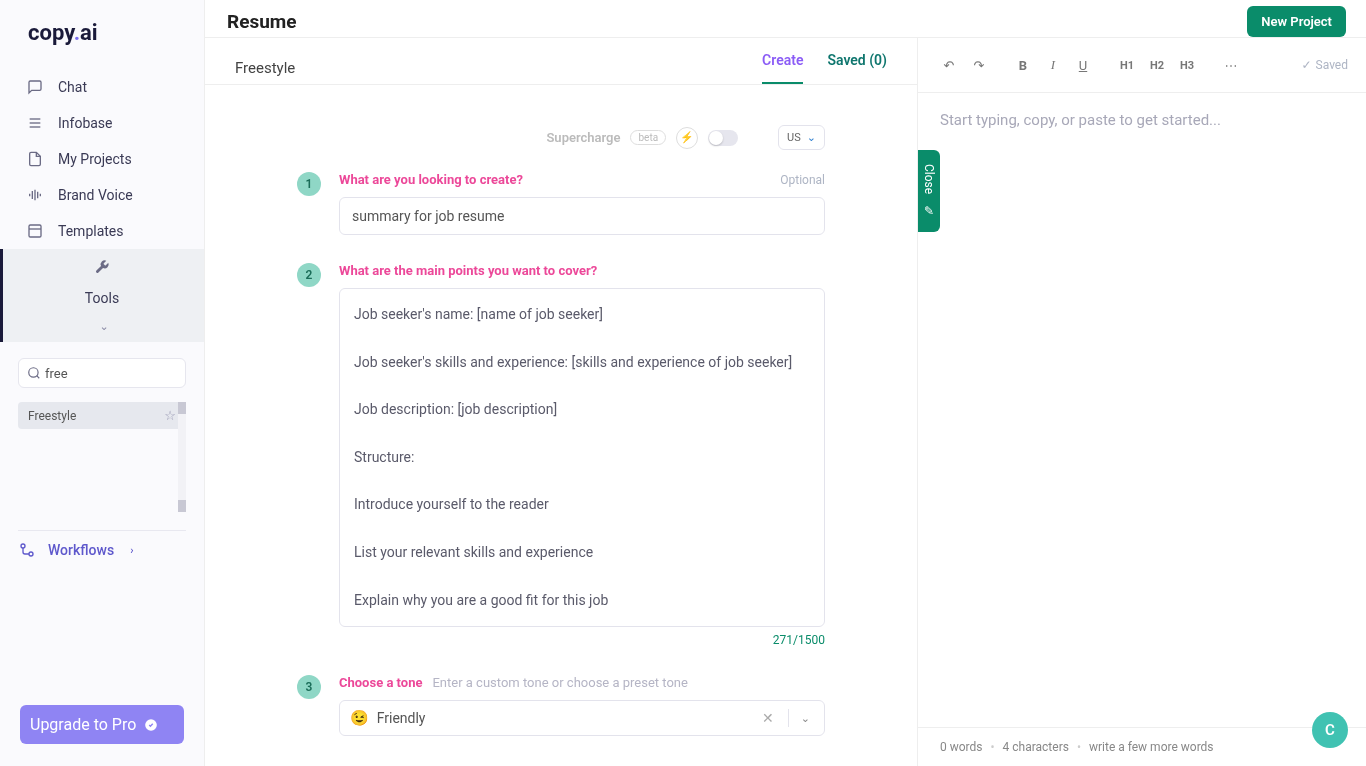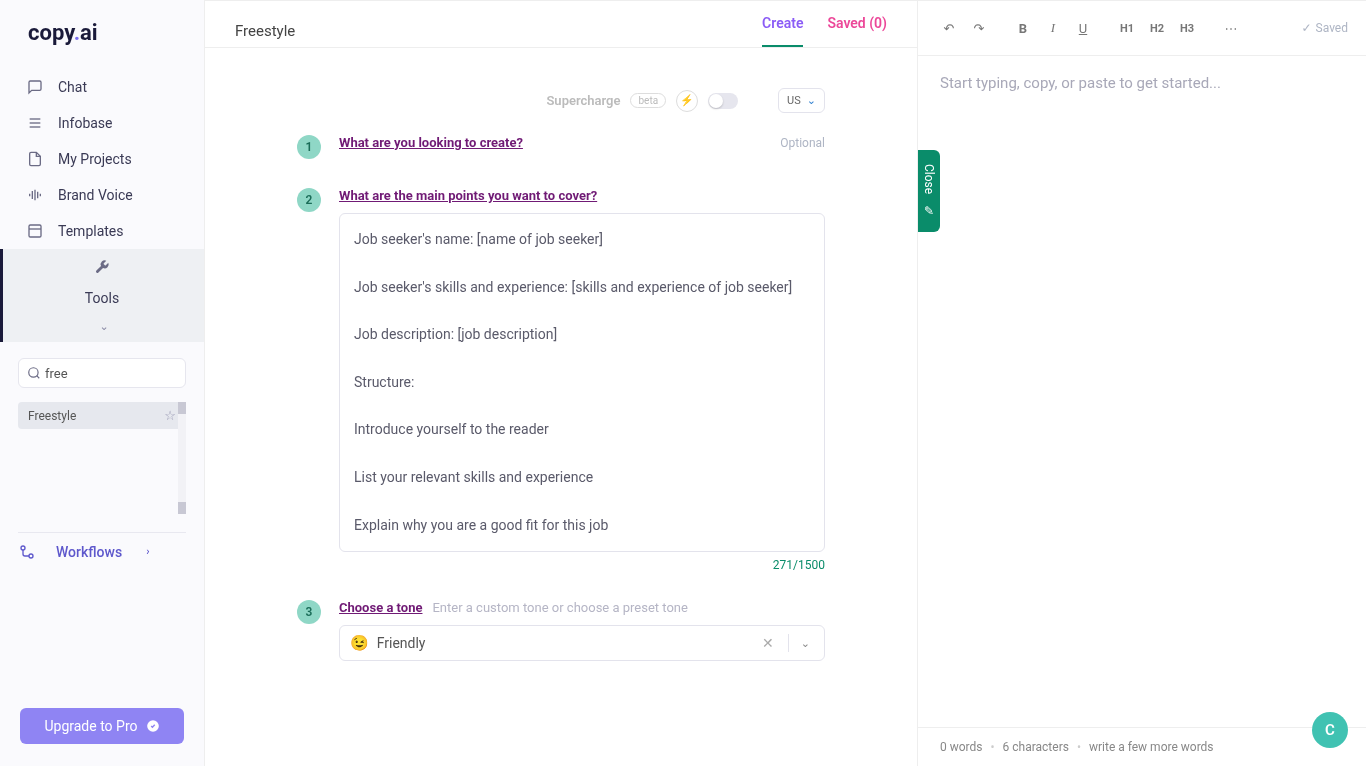--- a/index.html
+++ b/index.html
@@ -13,52 +13,52 @@
 .nav-item { display: flex; align-items: center; gap: 14px; padding: 9px 26px; font-size: 14px; color: #3a3a55; cursor: pointer; }
 .nav-item.active { background: #eef0f3; position: relative; flex-direction: column; }
 .nav-item.active::before { content: ''; position: absolute; left: 0; top: 0; bottom: 0; width: 3px; background: #1a1a3a; }
 .nav-icon { width: 18px; height: 18px; display: inline-flex; align-items: center; justify-content: center; color: #6b6b85; }
 .chev { color: #8a8aa5; font-size: 11px; margin-left: 4px; }
 .search-wrap { margin: 8px 18px; background: #fff; border: 1px solid #e6e6ee; border-radius: 6px; display: flex; align-items: center; padding: 5px 8px; gap: 4px; }
 .search-wrap input { border: none; outline: none; flex: 1; font-size: 13px; color: #555; background: transparent; }
 .results { margin: 6px 18px; flex: 1; overflow-y: auto; }
 .result-item { background: #e6e8ee; border-radius: 4px; padding: 6px 10px; font-size: 12px; display: flex; justify-content: space-between; align-items: center; color: #555; }
 .result-item .star { color: #9a9ab5; font-size: 13px; }
-.workflows-link { margin: 12px 18px; padding: 10px 0; border-top: 1px solid #e8e8f0; display: flex; align-items: center; gap: 20px; font-size: 14px; color: #5e58cc; cursor: pointer; font-weight: 500; }
+.workflows-link { margin: 12px 18px; padding: 10px 0; border-top: 1px solid #e8e8f0; display: flex; align-items: center; gap: 12px; font-size: 14px; color: #5e58cc; cursor: pointer; font-weight: 500; }
 .spacer { flex: 1; }
-.upgrade { margin: 14px 20px 22px; background: #8f84f3; color: #fff; border: none; border-radius: 6px; padding: 10px; font-size: 14px; cursor: pointer; display: flex; align-items: center; justify-content: center; gap: 8px; }
+.upgrade { margin: 14px 20px 22px; background: #8f84f3; color: #fff; border: none; border-radius: 6px; padding: 10px; font-size: 16px; cursor: pointer; display: flex; align-items: center; gap: 8px; }
 
 
 .main { flex: 1; display: flex; flex-direction: column; }
 .topbar { display: flex; align-items: center; justify-content: space-between; padding: 6px 20px 0 22px; }
 .page-title { font-size: 19px; font-weight: 700; color: #222; }
 .new-project { background: #0a8c6a; color: #fff; border: none; border-radius: 6px; padding: 8px 14px; font-size: 13px; font-weight: 600; cursor: pointer; }
 .body-row { flex: 1; display: flex; min-height: 0; }
 
 
 .form-panel { flex: 1; display: flex; flex-direction: column; border-right: 1px solid #eee; min-width: 0; }
 .tab-header { display: flex; align-items: center; justify-content: space-between; padding: 14px 30px 0 30px; border-bottom: 1px solid #eee; border-top: 1px solid #eee; }
 .template-name { font-size: 15px; color: #444; }
 .tabs { display: flex; gap: 24px; }
-.tab { font-size: 14px; font-weight: 600; padding-bottom: 14px; cursor: pointer; color: #ec4899; }
+.tab { font-size: 14px; font-weight: 600; padding-bottom: 14px; cursor: pointer; color: #0f766e; }
 .tab.active { color: #8b5cf6; border-bottom: 2px solid #0a8c6a; }
 .form-scroll { flex: 1; overflow-y: auto; padding: 40px 0 30px 0; }
 .form-inner { width: 560px; margin: 0 auto; position: relative; }
 .top-controls { display: flex; justify-content: flex-end; align-items: center; gap: 10px; margin-bottom: 22px; padding-right: 16px; }
 .supercharge { color: #bbb; font-size: 13px; font-weight: 600; }
 .beta-pill { border: 1px solid #ddd; border-radius: 10px; padding: 1px 7px; font-size: 10px; color: #bbb; }
 .bolt-icon { width: 22px; height: 22px; border: 1px solid #ddd; border-radius: 50%; display: inline-flex; align-items: center; justify-content: center; color: #ccc; font-size: 11px; }
 .toggle-sw { width: 30px; height: 16px; background: #e6e6ee; border-radius: 10px; position: relative; }
 .toggle-sw::after { content: ''; position: absolute; width: 14px; height: 14px; background: #fff; border-radius: 50%; top: 1px; left: 1px; box-shadow: 0 1px 2px rgba(0,0,0,.2); }
 .lang-sel { border: 1px solid #e3e3ec; border-radius: 6px; padding: 5px 8px; display: flex; align-items: center; gap: 6px; font-size: 11px; text-transform: uppercase; color: #666; cursor: pointer; margin-left: 30px; }
 .step { display: flex; gap: 18px; margin-bottom: 28px; padding: 0 16px; }
 .step-num { width: 24px; height: 24px; border-radius: 50%; background: #8fd7c6; color: #1a6c58; font-size: 12px; font-weight: 600; display: flex; align-items: center; justify-content: center; flex-shrink: 0; }
 .step-body { flex: 1; }
 .step-head { display: flex; justify-content: space-between; align-items: center; margin-bottom: 10px; }
-.step-label { font-size: 13px; font-weight: 700; color: #701a75; text-decoration: underline; }
+.step-label { font-size: 13px; font-weight: 700; color: #ec4899; }
 .optional { font-size: 12px; color: #aeb5c4; }
 .tone-hint { font-size: 13px; color: #b5b5c5; margin-left: 10px; font-weight: 400; }
 .text-input { width: 100%; border: 1px solid #e3e3ec; border-radius: 6px; padding: 10px 12px; font-size: 14px; color: #555; outline: none; }
 .textarea { width: 100%; border: 1px solid #e3e3ec; border-radius: 6px; padding: 14px; font-size: 14px; color: #5a5a6a; line-height: 1.7; min-height: 230px; resize: none; outline: none; font-family: inherit; white-space: pre-wrap; }
 .char-count { text-align: right; font-size: 12px; color: #0a8c6a; margin-top: 6px; }
 .tone-select { border: 1px solid #e3e3ec; border-radius: 6px; padding: 8px 10px; display: flex; align-items: center; gap: 8px; font-size: 14px; color: #555; }
 .tone-emoji { font-size: 15px; }
 .tone-name { flex: 1; }
 .tone-x { color: #aaa; cursor: pointer; padding: 0 6px; }
 .tone-sep { width: 1px; height: 18px; background: #e3e3ec; }
@@ -185,20 +185,24 @@
     <span>
       <svg width="14" height="14" viewBox="0 0 24 24" fill="#fff">
           <circle cx="12" cy="12" r="10" fill="#fff"></circle>
           <path d="M9 12l2 2 4-4" stroke="#8f84f3" stroke-width="2.5" fill="none"></path>
         </svg>
     </span>
   </button>
 </aside>
 
 <main class="main">
+  <div class="topbar">
+    <h1 class="page-title">Resume</h1>
+    <button class="new-project">New Project</button>
+  </div>
   <div class="body-row">
 
     <section class="form-panel">
       <div class="tab-header">
         <div class="template-name">Freestyle</div>
         <div class="tabs">
           <div class="tab active">Create</div>
           <div class="tab">Saved (0)</div>
         </div>
       </div>
@@ -215,20 +219,21 @@
             </span>
           </div>
 
           <div class="step">
             <div class="step-num">1</div>
             <div class="step-body">
               <div class="step-head">
                 <div class="step-label">What are you looking to create?</div>
                 <div class="optional">Optional</div>
               </div>
+              <input class="text-input" value="summary for job resume" style="">
             </div>
           </div>
 
           <div class="step">
             <div class="step-num">2</div>
             <div class="step-body">
               <div class="step-head">
                 <div class="step-label">What are the main points you want to cover?</div>
               </div>
               <div class="textarea" contenteditable="true" style="">Job seeker's name: [name of job seeker]
@@ -286,21 +291,21 @@
         <span class="tb-sep"></span>
         <span class="saved-indicator">
           <span>✓</span>
           <span>Saved</span>
         </span>
       </div>
       <div class="editor-body">Start typing, copy, or paste to get started...</div>
       <div class="editor-status">
         <span>0 words</span>
         <span class="dot-sep">•</span>
-        <span>6 characters</span>
+        <span>4 characters</span>
         <span class="dot-sep">•</span>
         <span>write a few more words</span>
       </div>
     </section>
 
   </div>
 </main>
 
 <div class="close-tab">
   <span>Close</span>

